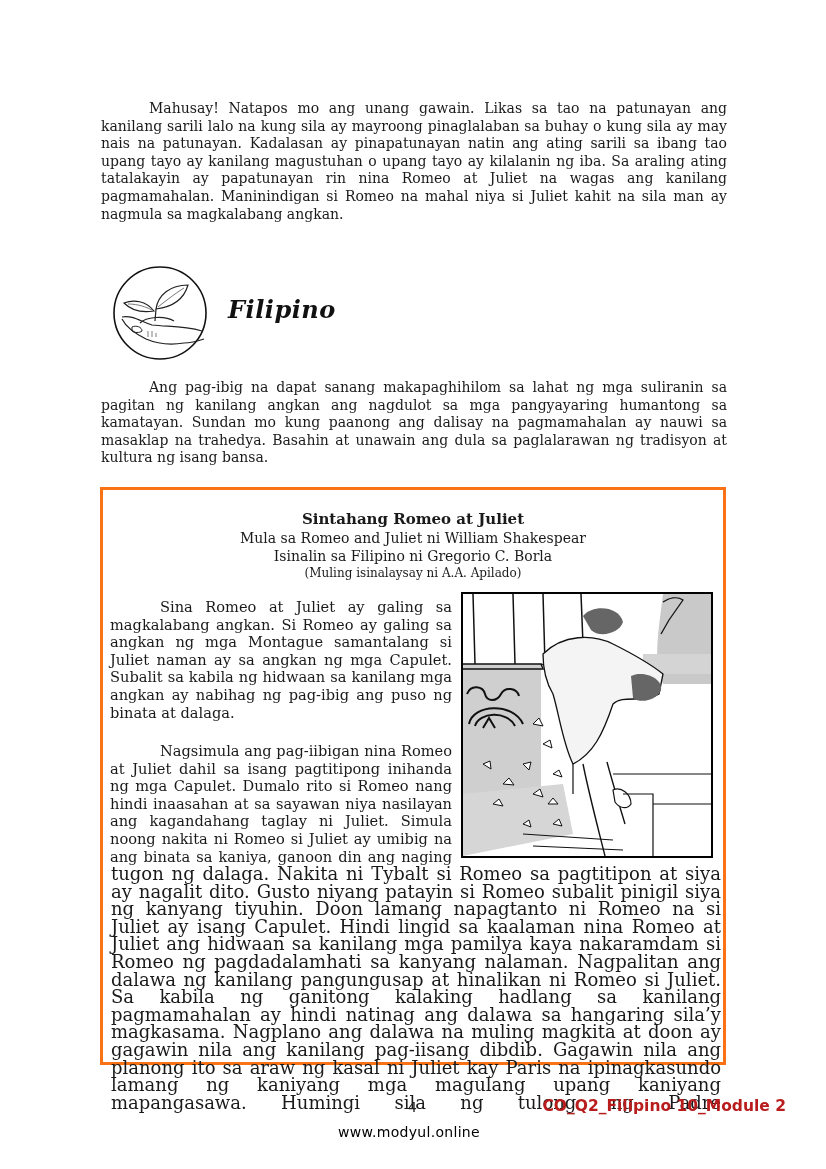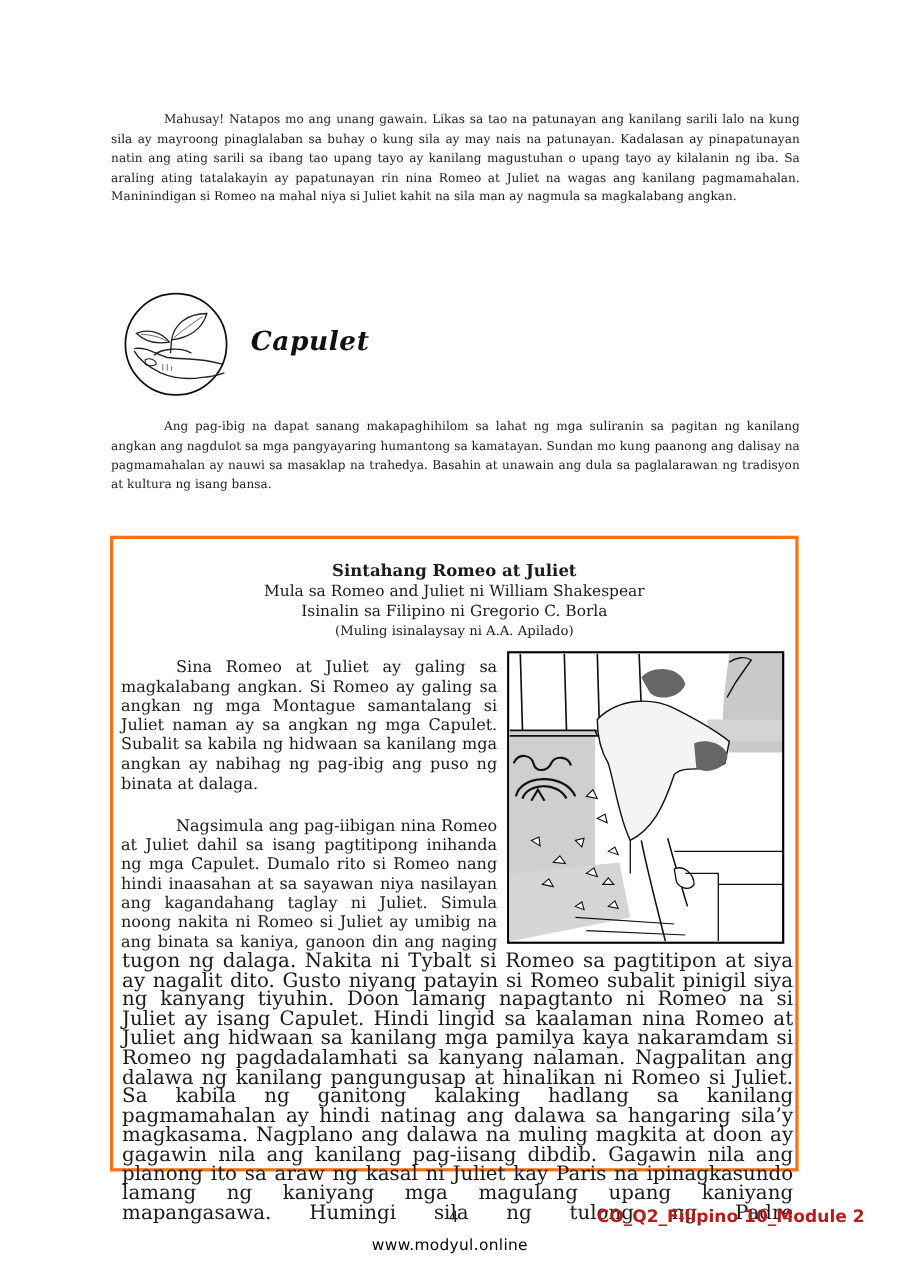--- a/index.html
+++ b/index.html
@@ -1,17 +1,17 @@
 <!DOCTYPE html>
 <html><head>
   <meta charset="utf-8">
   <style>
     html, body { margin:0; padding:0; background:#ffffff; }
     body { width:826px; height:1169px; position:relative; overflow:hidden; font-family:"DejaVu Serif", serif; color:#1a1a1a; }
-    .para { position:absolute; left:101px; width:626px; font-family:"DejaVu Serif", serif; font-size:11px; line-height:17.6px; text-align:justify; text-align-last:left; margin:0; }
+    .para { position:absolute; left:101px; width:626px; font-family:"DejaVu Serif", serif; font-size:14px; line-height:17.6px; text-align:justify; text-align-last:left; margin:0; }
     .para .indent { display:inline-block; width:48px; }
     #p1 { top:100px; }
     #p2 { top:379px; }
     .icon-wrap { position:absolute; left:112px; top:265px; width:96px; height:96px; }
     .section-title { position:absolute; left:228px; top:295px; font-family:"DejaVu Serif", serif; font-weight:bold; font-style:italic; font-size:24px; color:#111; margin:0; letter-spacing:0.5px; }
     .story-box { position:absolute; left:100px; top:487px; width:620px; height:572px; border:3px solid #f97316; }
     .story-head { position:absolute; left:0; right:0; top:20px; text-align:center; }
     .story-title { display:block; font-weight:bold; font-size:15px; line-height:19px; }
     .story-sub { display:block; font-size:14px; line-height:18px; }
     .story-note { display:block; font-size:12px; line-height:16px; }
@@ -44,21 +44,21 @@
 
     <path d="M28 58 C34 52, 52 50, 62 56" fill="none" stroke="#222" stroke-width="1.2"></path>
 
     <path d="M10 52 C20 50, 28 56, 40 60 C56 62, 70 60, 90 66" fill="none" stroke="#222" stroke-width="1.2"></path>
     <path d="M10 54 C14 62, 22 68, 34 74 C48 80, 60 80, 72 78 C80 78, 86 76, 92 74" fill="none" stroke="#222" stroke-width="1.2"></path>
     <path d="M20 62 C24 60, 30 62, 30 66 C28 68, 22 68, 20 66 Z" fill="none" stroke="#222" stroke-width="1"></path>
     <path d="M36 66 L36 72 M40 66 L40 72 M44 68 L44 72" fill="none" stroke="#444" stroke-width="0.7"></path>
   </svg>
 </div>
 
-<h2 class="section-title">Capulet</h2>
+<h2 class="section-title">Filipino</h2>
 
 <p id="p2" class="para"><span class="indent"></span><span>Ang pag-ibig na dapat sanang makapaghihilom sa lahat ng mga suliranin sa pagitan ng kanilang angkan ang nagdulot sa mga pangyayaring humantong sa kamatayan. Sundan mo kung paanong ang dalisay na pagmamahalan ay nauwi sa masaklap na trahedya. Basahin at unawain ang dula sa paglalarawan ng tradisyon at kultura ng isang bansa.</span></p>
 
 <div class="story-box">
   <div class="story-head">
     <span class="story-title">Sintahang Romeo at Juliet</span>
     <span class="story-sub">Mula sa Romeo and Juliet ni William Shakespear</span>
     <span class="story-sub">Isinalin sa Filipino ni Gregorio C. Borla</span>
     <span class="story-note">(Muling isinalaysay ni A.A. Apilado)</span>
   </div>

